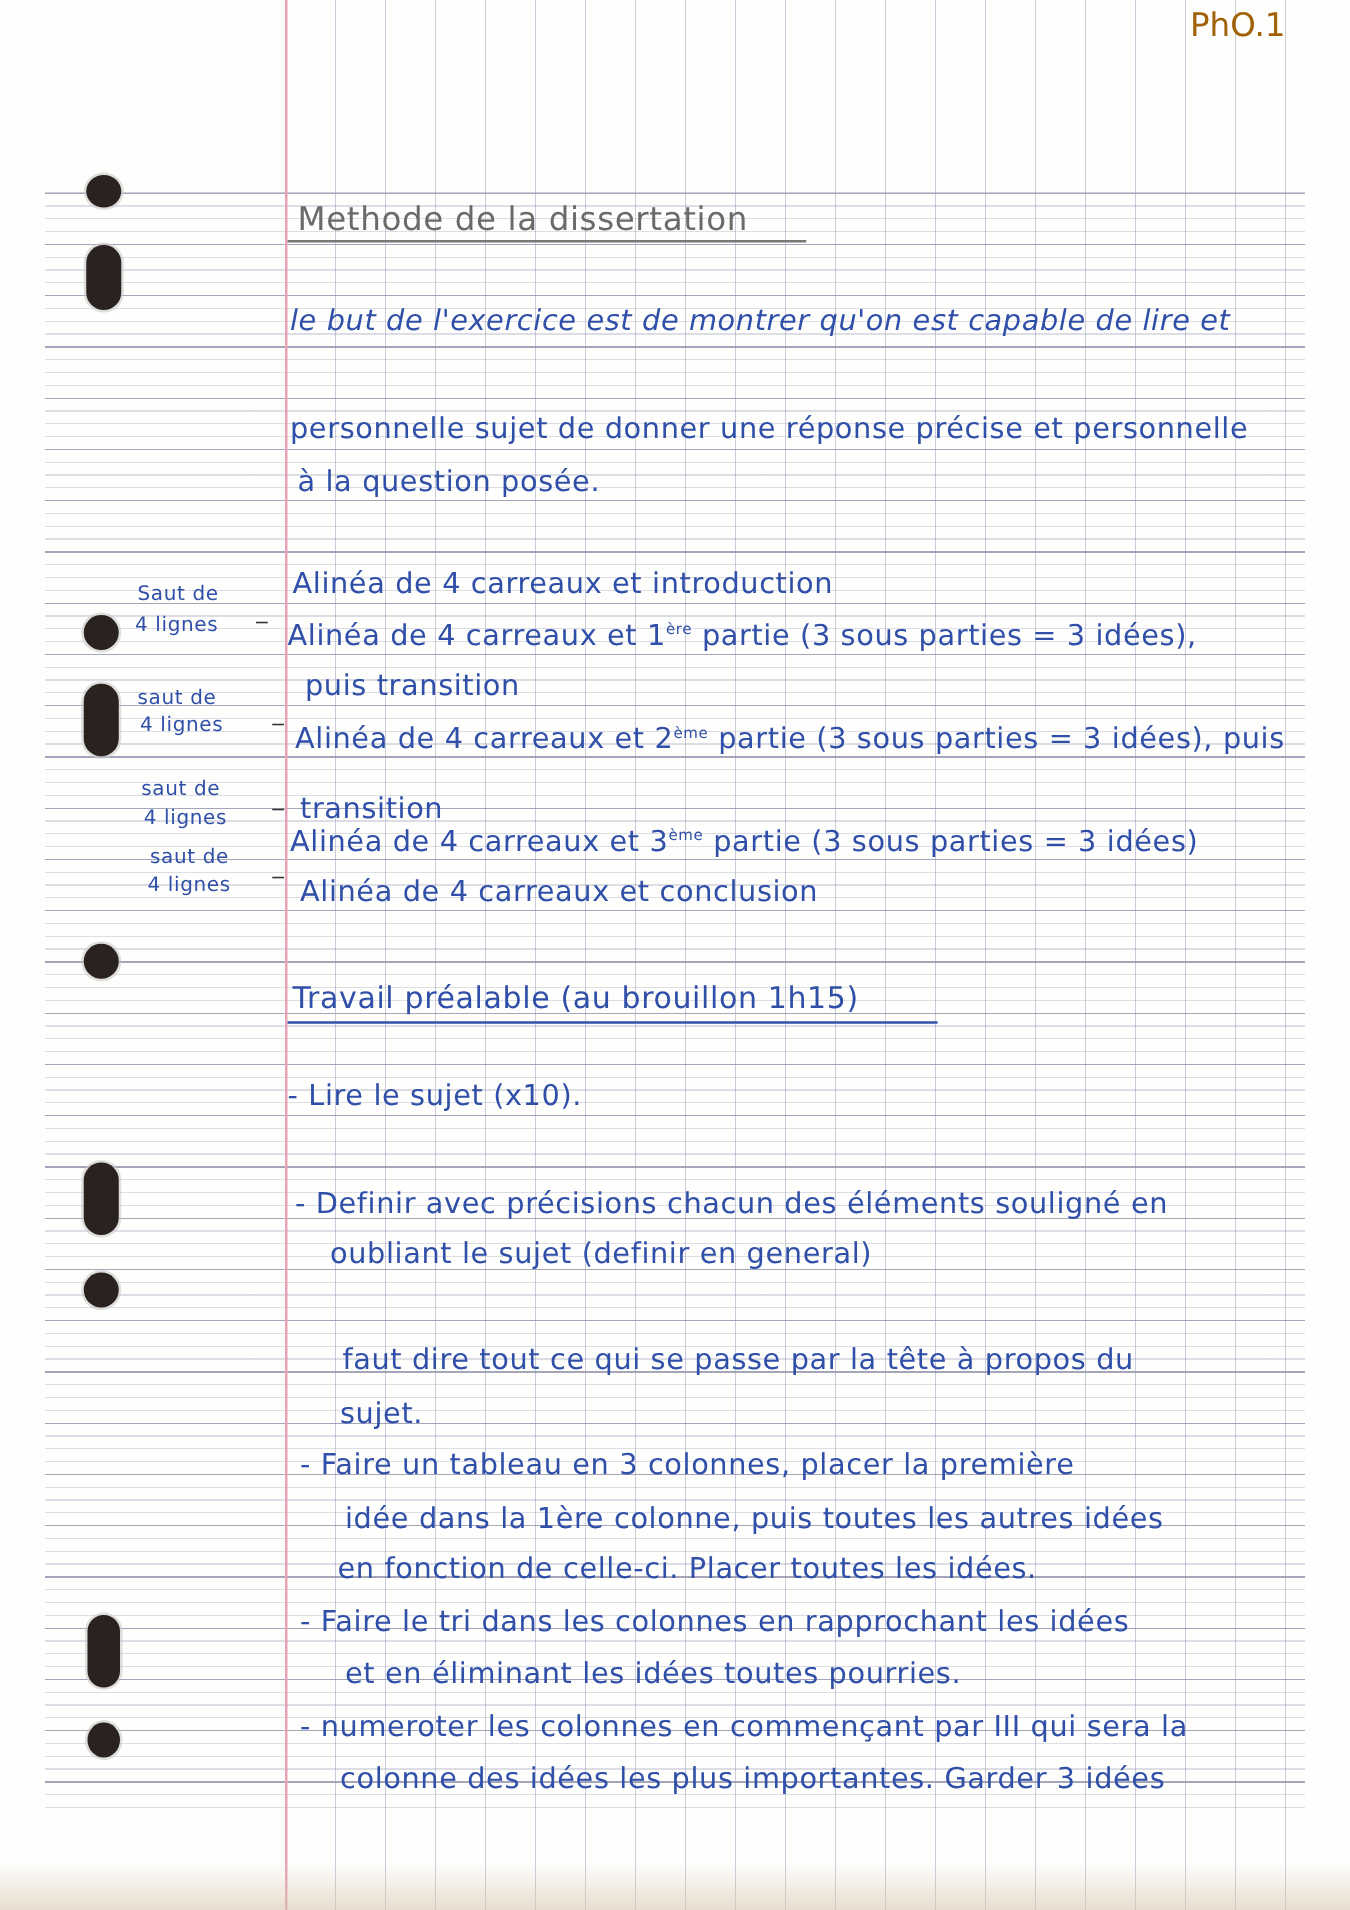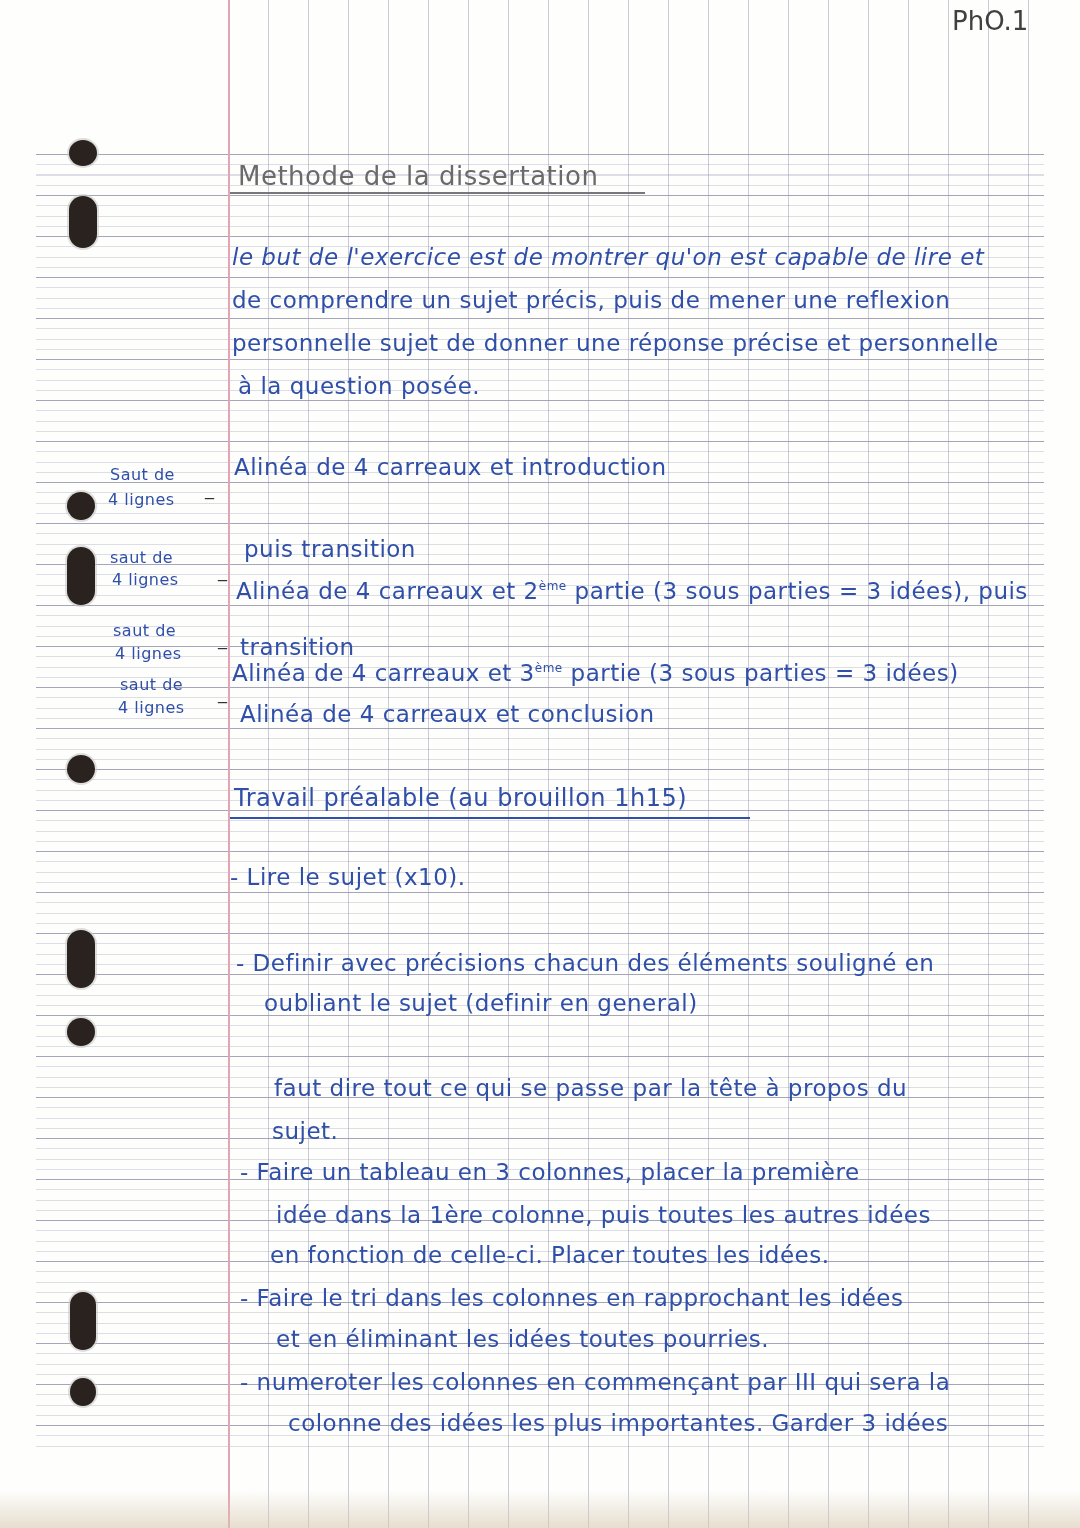--- a/index.html
+++ b/index.html
@@ -41,21 +41,21 @@
     .ink {
       position: absolute; color: #2f4fa8;
       font-family: "DejaVu Sans", sans-serif;
       font-size: 23px; letter-spacing: 0.5px; white-space: nowrap;
       line-height: 1;
     }
     .pencil { color: #6a6a6a; }
     .small { font-size: 16px; }
     .tiny { font-size: 12px; vertical-align: super; }
     .underline-bar { position: absolute; height: 2px; }
-    .page-ref { position: absolute; left: 952px; top: 6px; color: #404040; font-size: 26px; font-family: "DejaVu Sans", sans-serif; }
+    .page-ref { position: absolute; left: 952px; top: 6px; color: #a16207; font-size: 26px; font-family: "DejaVu Sans", sans-serif; }
     .bracket-dash { position: absolute; color: #333; font-size: 18px; }
   </style>
 </head>
 <body>
 
 <div class="page">
   <div class="hlines"></div>
   <div class="vlines"></div>
   <div class="margin-line"></div>
   <div class="bottom-shadow"></div>
@@ -69,41 +69,44 @@
   <div class="hole" style="left:67px;top:1018px;width:28px;height:28px;"></div>
   <div class="hole oval" style="left:70px;top:1292px;width:26px;height:58px;"></div>
   <div class="hole" style="left:70px;top:1378px;width:26px;height:28px;"></div>
 
   <div class="page-ref">PhO.1</div>
 
   <div class="ink pencil" style="left:238px;top:163px;font-size:26px;">Methode de la dissertation</div>
   <div class="underline-bar" style="left:230px;top:192px;width:415px;background:#777;"></div>
 
   <div class="ink" style="left:232px;top:246px;font-style:italic;">le but de l'exercice est de montrer qu'on est capable de lire et</div>
-  <div class="ink" style="left:232px;top:289px;">de comprendre un sujet précis, puis de mener une reflexion</div>
   <div class="ink" style="left:232px;top:332px;">personnelle sujet de donner une réponse précise et personnelle</div>
   <div class="ink" style="left:238px;top:375px;">à la question posée.</div>
 
   <div class="ink small" style="left:110px;top:467px;">Saut de</div>
   <div class="ink small" style="left:108px;top:492px;">4 lignes</div>
   <div class="bracket-dash" style="left:205px;top:478px;">_</div>
 
   <div class="ink small" style="left:110px;top:550px;">saut de</div>
   <div class="ink small" style="left:112px;top:572px;">4 lignes</div>
   <div class="bracket-dash" style="left:218px;top:560px;">_</div>
 
   <div class="ink small" style="left:113px;top:623px;">saut de</div>
   <div class="ink small" style="left:115px;top:646px;">4 lignes</div>
   <div class="bracket-dash" style="left:218px;top:628px;">_</div>
 
   <div class="ink small" style="left:120px;top:677px;">saut de</div>
   <div class="ink small" style="left:118px;top:700px;">4 lignes</div>
   <div class="bracket-dash" style="left:218px;top:682px;">_</div>
 
   <div class="ink" style="left:234px;top:456px;">Alinéa de 4 carreaux et introduction</div>
+  <div class="ink" style="left:230px;top:497px;">
+    <span>Alinéa de 4 carreaux et 1</span><span class="tiny">ère</span>
+    <span>partie (3 sous parties = 3 idées),</span>
+  </div>
   <div class="ink" style="left:244px;top:538px;">puis transition</div>
   <div class="ink" style="left:236px;top:580px;">
     <span>Alinéa de 4 carreaux et 2</span><span class="tiny">ème</span>
     <span>partie (3 sous parties = 3 idées), puis</span>
   </div>
   <div class="ink" style="left:240px;top:636px;">transition</div>
   <div class="ink" style="left:232px;top:662px;">
     <span>Alinéa de 4 carreaux et 3</span><span class="tiny">ème</span>
     <span>partie (3 sous parties = 3 idées)</span>
   </div>
@@ -116,14 +119,14 @@
   <div class="ink" style="left:236px;top:952px;">- Definir avec précisions chacun des éléments souligné en</div>
   <div class="ink" style="left:264px;top:992px;">oubliant le sujet (definir en general)</div>
   <div class="ink" style="left:274px;top:1077px;">faut dire tout ce qui se passe par la tête à propos du</div>
   <div class="ink" style="left:272px;top:1120px;">sujet.</div>
   <div class="ink" style="left:240px;top:1161px;">- Faire un tableau en 3 colonnes, placer la première</div>
   <div class="ink" style="left:276px;top:1204px;">idée dans la 1ère colonne, puis toutes les autres idées</div>
   <div class="ink" style="left:270px;top:1244px;">en fonction de celle-ci. Placer toutes les idées.</div>
   <div class="ink" style="left:240px;top:1287px;">- Faire le tri dans les colonnes en rapprochant les idées</div>
   <div class="ink" style="left:276px;top:1328px;">et en éliminant les idées toutes pourries.</div>
   <div class="ink" style="left:240px;top:1371px;">- numeroter les colonnes en commençant par III qui sera la</div>
-  <div class="ink" style="left:288px;top:1412px;">colonne des idées les plus importantes. Garder 3 idées</div>
+  <div class="ink" style="left:272px;top:1412px;">colonne des idées les plus importantes. Garder 3 idées</div>
 </div>
 
 </body></html>

